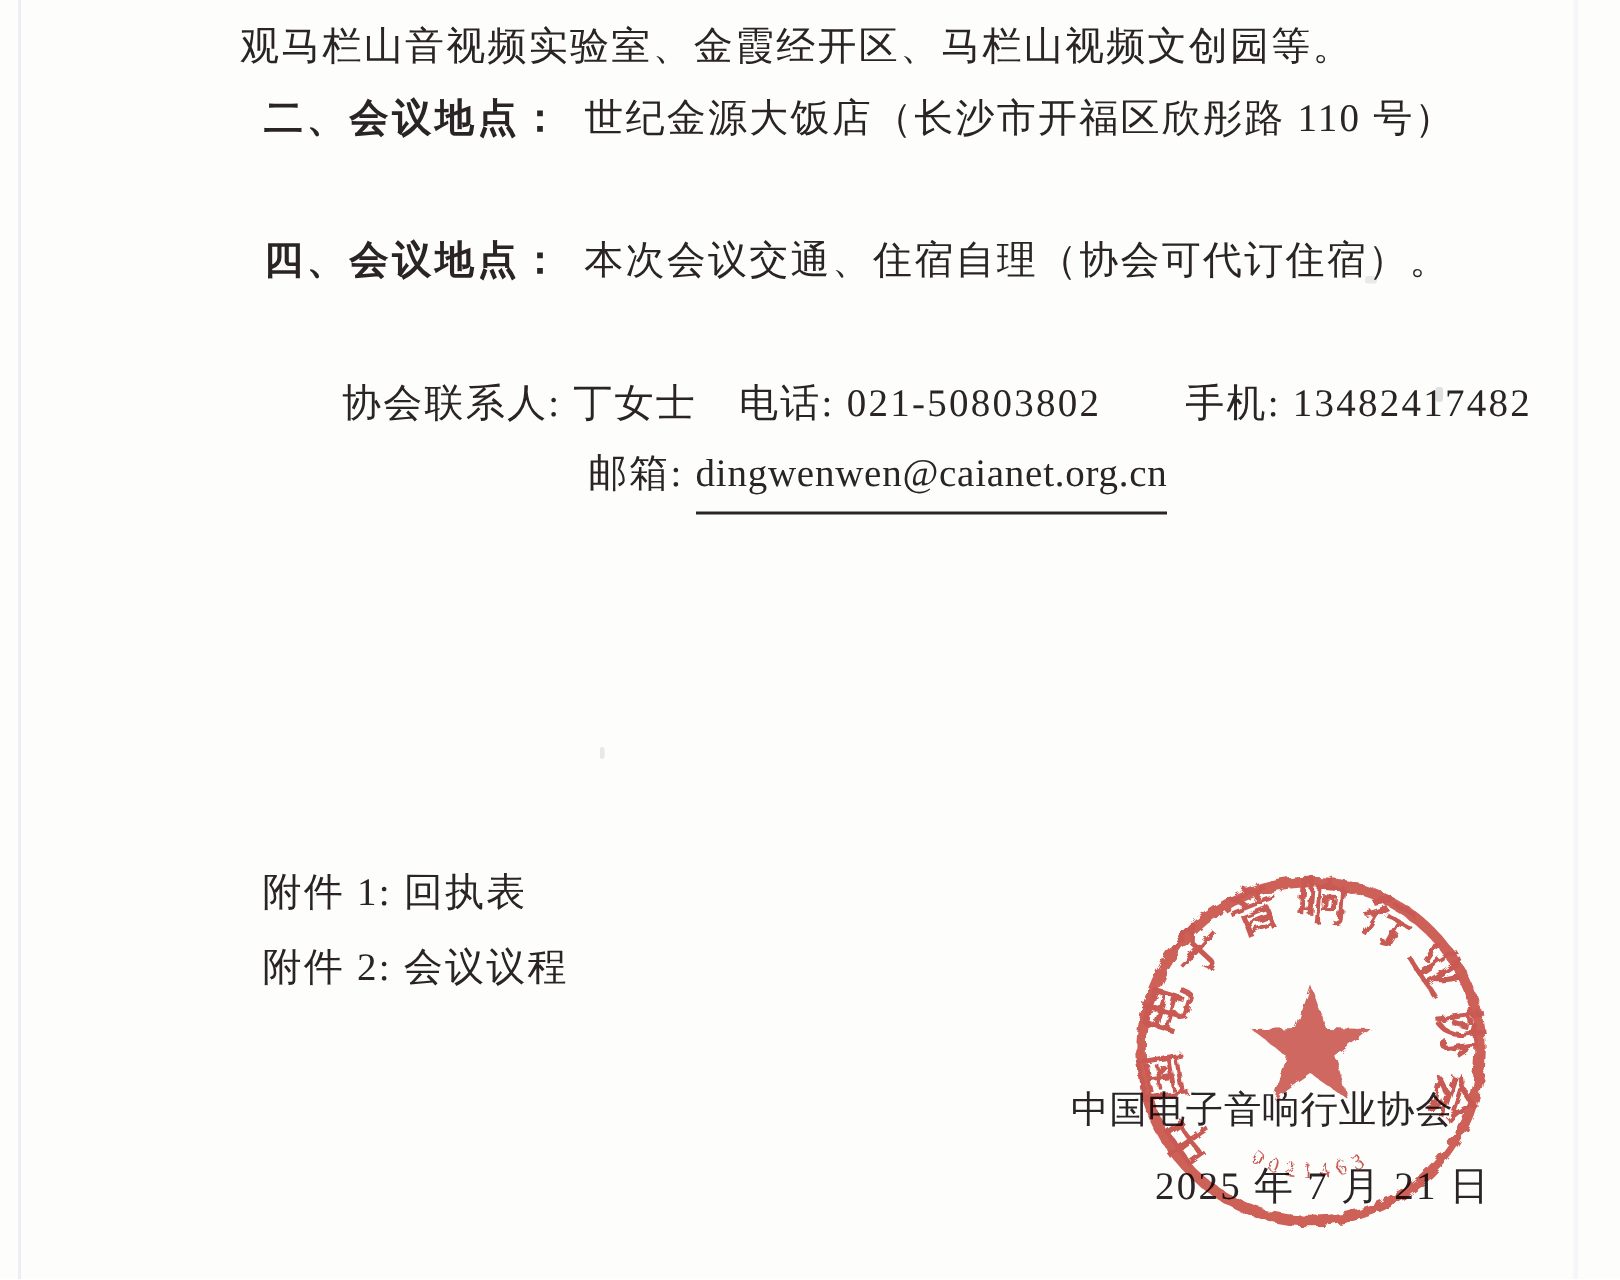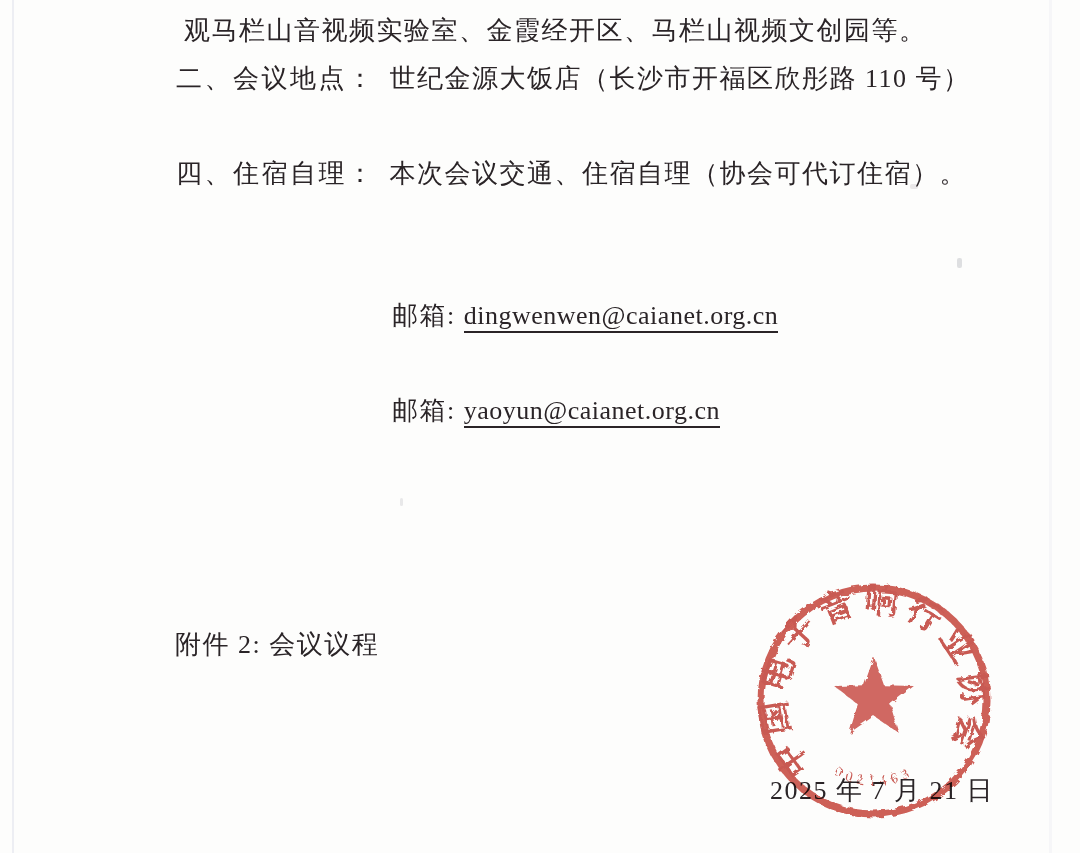--- a/index.html
+++ b/index.html
@@ -3,24 +3,24 @@
 <meta charset="utf-8">
 <style>
   html,body { margin:0; padding:0; background:#ffffff; }
   .page {
     position:relative; width:1080px; height:853px;
     background:#fdfdfc; overflow:hidden;
     font-family:"Liberation Serif","DejaVu Serif",serif;
     color:#2a2427;
   }
   .line { position:absolute; font-size:26px; line-height:30px; white-space:nowrap; letter-spacing:1.5px; }
-  .hd { font-weight:normal; letter-spacing:2.5px; margin-right:14px; }
+  .hd { font-weight:bold; letter-spacing:2.5px; margin-right:14px; }
   .gap-md { display:inline-block; width:28px; }
   .gap-lg { display:inline-block; width:56px; }
-  .email { border-bottom:2px solid #2a2427; padding-bottom:1px; letter-spacing:0.5px; }
+  .email { border-bottom:2px solid #2a2427; padding-bottom:11px; letter-spacing:0.5px; }
   .sig { position:absolute; white-space:nowrap; z-index:2; }
   .seal {
     position:absolute; left:748px; top:575px; width:252px; height:252px;
     z-index:5; mix-blend-mode:multiply; pointer-events:none;
   }
   .seal text { font-family:"Liberation Serif","DejaVu Serif",serif; }
   .edge-left  { position:absolute; left:12px;  top:0; width:2px; height:853px; background:#edeef3; }
   .edge-right { position:absolute; left:1049px; top:0; width:3px; height:853px; background:#f6f6f8; }
   .speck { position:absolute; border-radius:2px; }
   .speck-a { left:957px; top:258px; width:5px;  height:10px; background:#b9bac0; opacity:.45; }
@@ -31,46 +31,47 @@
 <body>
 
 <div class="page">
 
   <div class="edge-left"></div>
   <div class="edge-right"></div>
   <div class="speck speck-a"></div>
   <div class="speck speck-b"></div>
   <div class="speck speck-c"></div>
 
-  <div class="line" style="left:184px;top:16px">观马栏山音视频实验室、金霞经开区、马栏山视频文创园等。</div>
+  <div class="line" style="left:160px;top:16px">观马栏山音视频实验室、金霞经开区、马栏山视频文创园等。</div>
 
   <div class="line" style="left:176px;top:64px">
     <span class="hd">二、会议地点：</span><span>世纪金源大饭店（长沙市开福区欣彤路 110 号）</span>
   </div>
 
 
   <div class="line" style="left:176px;top:159px">
-    <span class="hd">四、住宿自理：</span><span>本次会议交通、住宿自理（协会可代订住宿）。</span>
+    <span class="hd">四、会议地点：</span><span>本次会议交通、住宿自理（协会可代订住宿）。</span>
   </div>
 
 
+  <div class="line" style="left:228px;top:254px">
+    <span>协会联系人: 丁女士</span><span class="gap-md"></span><span>电话: 021-50803802</span><span class="gap-lg"></span><span>手机: 13482417482</span>
+  </div>
 
   <div class="line" style="left:392px;top:301px">
     <span>邮箱:</span>
     <span class="email">dingwenwen@caianet.org.cn</span>
   </div>
 
 
-  <div class="line" style="left:392px;top:396px">
-    <span>邮箱:</span>
-    <span class="email">yaoyun@caianet.org.cn</span>
-  </div>
 
+  <div class="line" style="left:175px;top:580px">附件 1: 回执表</div>
   <div class="line" style="left:175px;top:630px">附件 2: 会议议程</div>
 
+  <div class="line sig" style="left:714px;top:726px;font-size:25px;letter-spacing:0.5px">中国电子音响行业协会</div>
   <div class="line sig" style="left:770px;top:776px">2025 年 7 月 21 日</div>
 
   <svg class="seal" viewBox="0 0 252 252" aria-hidden="true">
     <defs>
       <path id="ringArc" d="M 36 126 A 90 90 0 1 1 216 126 A 90 90 0 1 1 36 126" fill="none"></path>
       <path id="numArc" d="M 61.7 180 A 84 84 0 0 0 190.3 180" fill="none"></path>
       <filter id="rough" x="-12%" y="-12%" width="124%" height="124%">
         <feTurbulence type="fractalNoise" baseFrequency="0.16" numOctaves="2" seed="7" result="n"></feTurbulence>
         <feDisplacementMap in="SourceGraphic" in2="n" scale="5"></feDisplacementMap>
       </filter>

